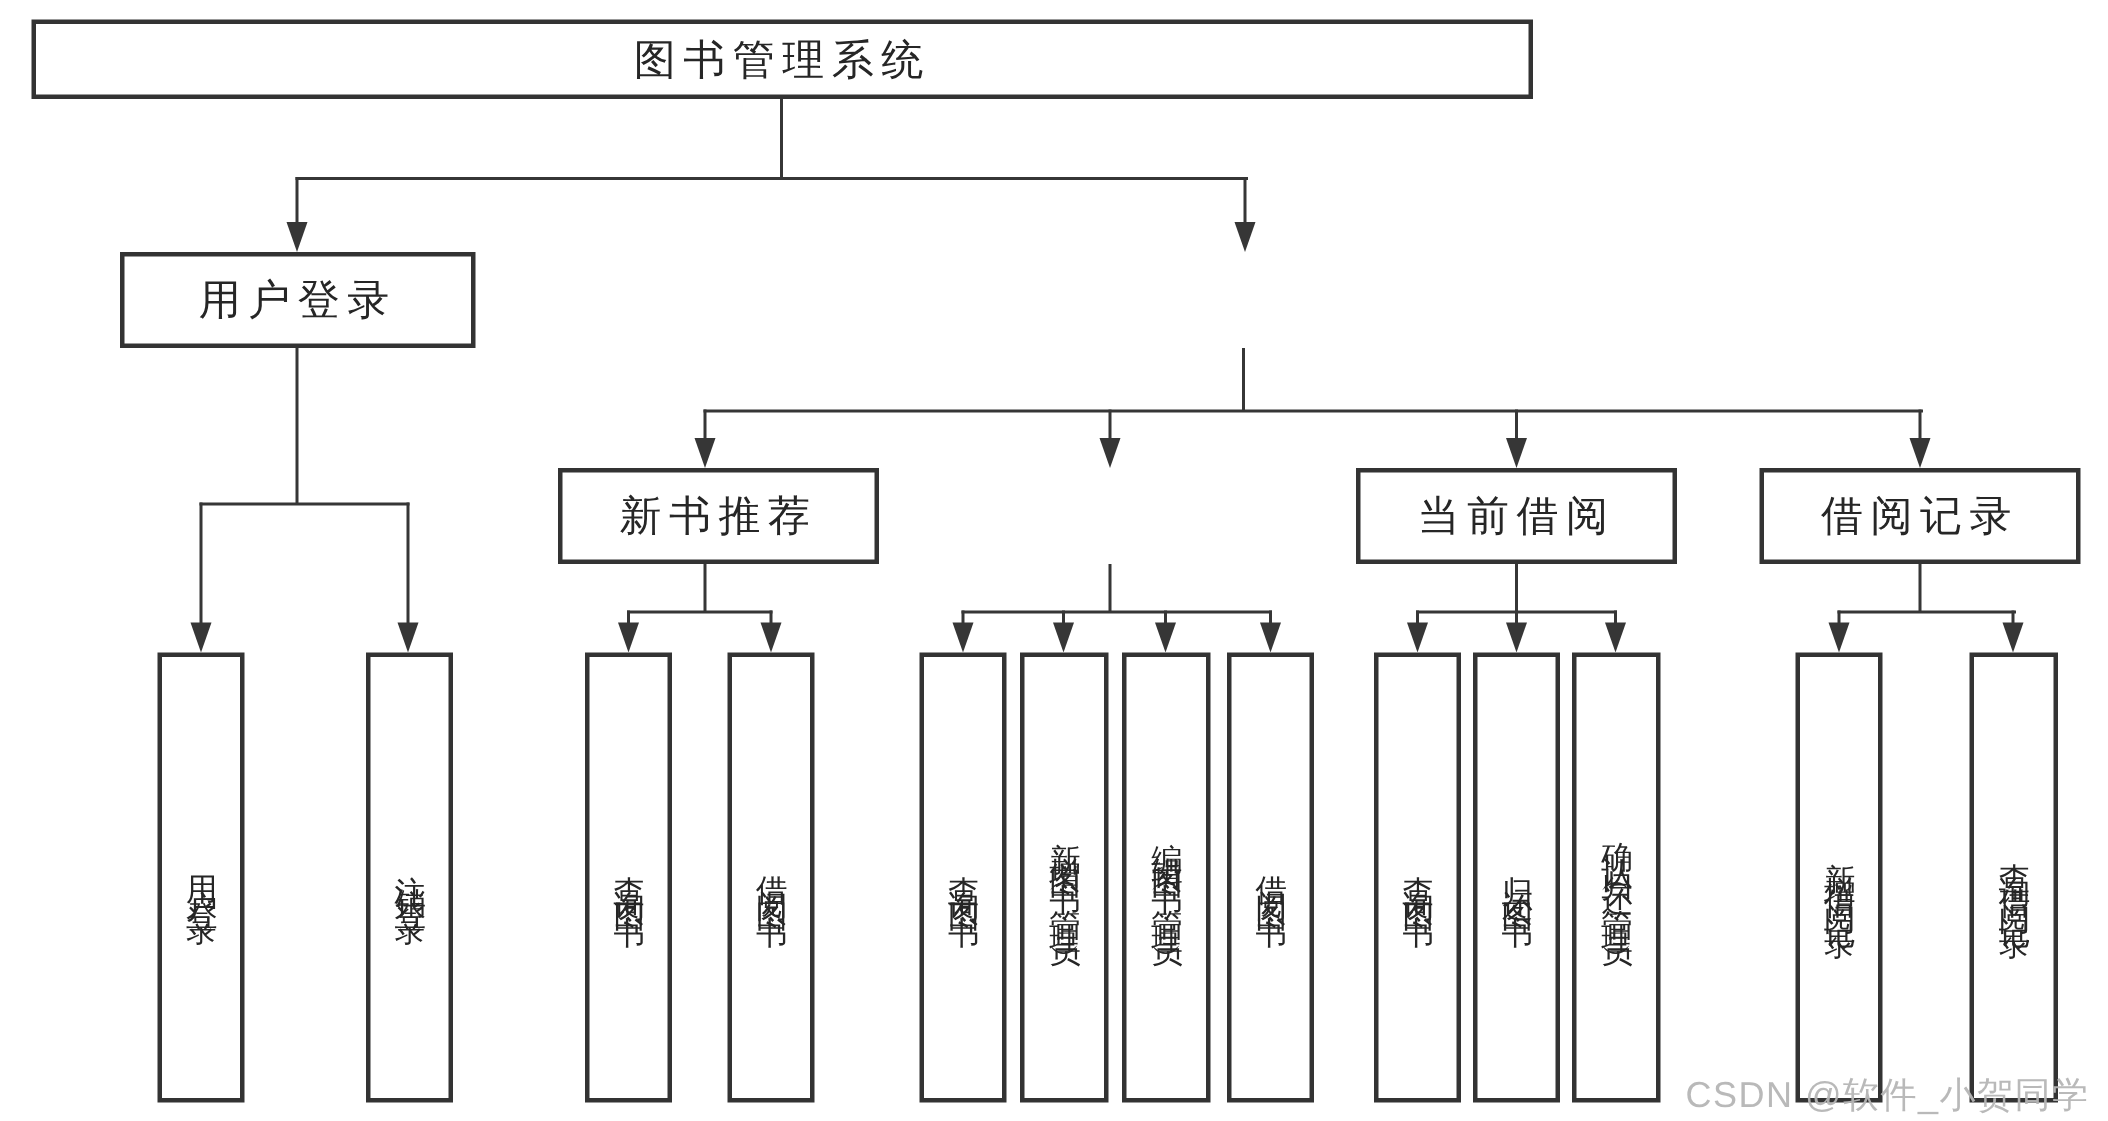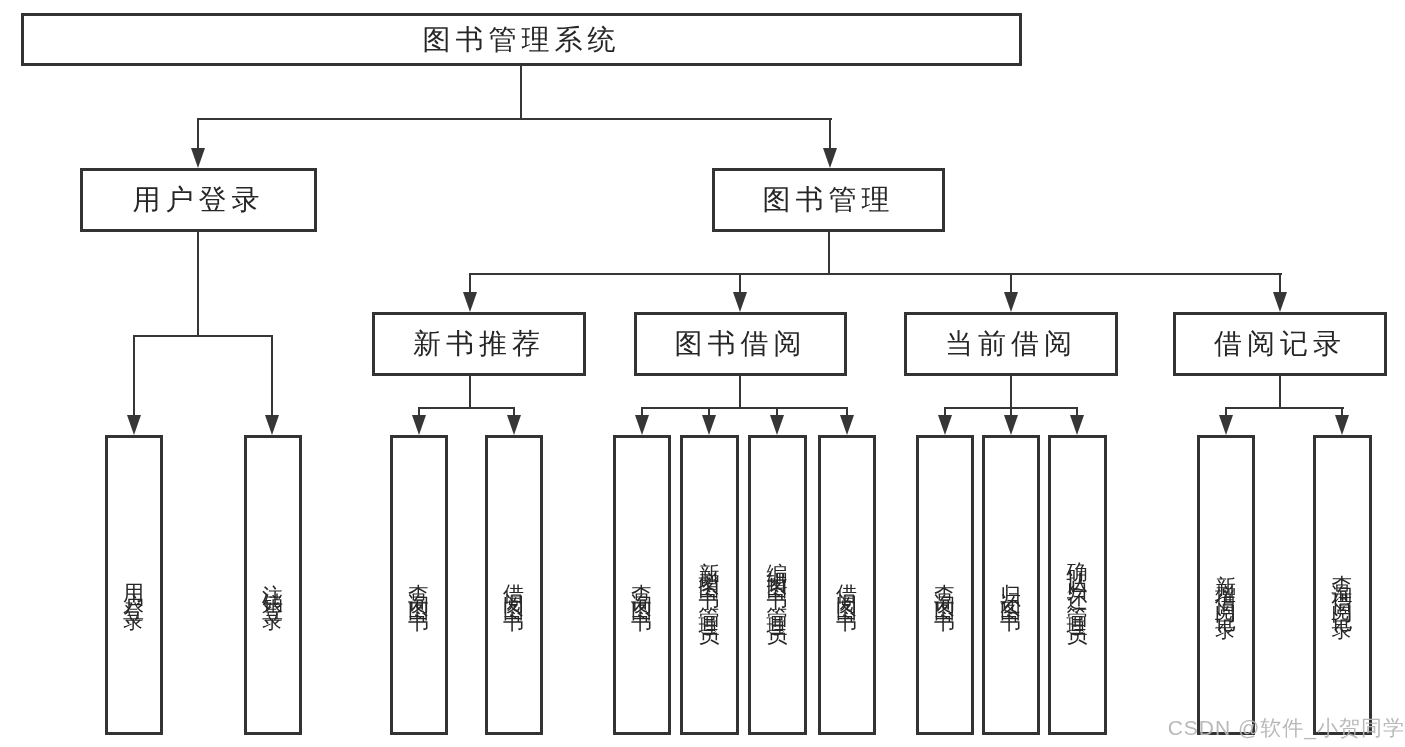--- a/index.html
+++ b/index.html
@@ -18,61 +18,59 @@
     font-size:21px;letter-spacing:9px;line-height:1.1;
   }
   .vline{position:absolute;width:2px;background:#363636;}
   .hline{position:absolute;height:2px;background:#363636;}
   .arr{
     position:absolute;width:0;height:0;
     border-left:7px solid transparent;border-right:7px solid transparent;
     border-top:20px solid #363636;
   }
   .watermark{
-    position:absolute;right:0;top:714px;font-size:21px;letter-spacing:1px;
+    position:absolute;right:12px;top:714px;font-size:24px;letter-spacing:1px;
     color:rgba(181,181,181,0.95);z-index:10;white-space:nowrap;
   }
 </style>
 </head>
 <body>
 
 <div class="canvas">
 
   <div class="box hbox" style="left:21px;top:13px;width:1001px;height:53px">图书管理系统</div>
 
   <div class="vline" style="left:520px;top:66px;height:53px"></div>
   <div class="hline" style="left:197px;top:118px;width:635px"></div>
   <div class="vline" style="left:197px;top:118px;height:34px"></div>
   <div class="arr" style="left:191px;top:148px"></div>
   <div class="vline" style="left:829px;top:118px;height:34px"></div>
   <div class="arr" style="left:823px;top:148px"></div>
 
   <div class="box hbox" style="left:80px;top:168px;width:237px;height:64px">用户登录</div>
-  <div class="box hbox" style="left:712px;top:168px;width:233px;height:64px">图书管理</div>
 
   <div class="vline" style="left:197px;top:232px;height:104px"></div>
   <div class="hline" style="left:133px;top:335px;width:140px"></div>
   <div class="vline" style="left:133px;top:335px;height:84px"></div>
   <div class="arr" style="left:127px;top:415px"></div>
   <div class="vline" style="left:271px;top:335px;height:84px"></div>
   <div class="arr" style="left:265px;top:415px"></div>
 
   <div class="vline" style="left:828px;top:232px;height:42px"></div>
   <div class="hline" style="left:469px;top:273px;width:813px"></div>
   <div class="vline" style="left:469px;top:273px;height:22px"></div>
   <div class="arr" style="left:463px;top:292px"></div>
   <div class="vline" style="left:739px;top:273px;height:22px"></div>
   <div class="arr" style="left:733px;top:292px"></div>
   <div class="vline" style="left:1010px;top:273px;height:22px"></div>
   <div class="arr" style="left:1004px;top:292px"></div>
   <div class="vline" style="left:1279px;top:273px;height:22px"></div>
   <div class="arr" style="left:1273px;top:292px"></div>
 
   <div class="box hbox" style="left:372px;top:312px;width:214px;height:64px">新书推荐</div>
-  <div class="box hbox" style="left:634px;top:312px;width:213px;height:64px">图书借阅</div>
   <div class="box hbox" style="left:1173px;top:312px;width:214px;height:64px">借阅记录</div>
   <div class="box hbox" style="left:904px;top:312px;width:214px;height:64px">当前借阅</div>
 
   <div class="vline" style="left:469px;top:376px;height:32px"></div>
   <div class="hline" style="left:418px;top:407px;width:97px"></div>
   <div class="vline" style="left:418px;top:407px;height:10px"></div>
   <div class="arr" style="left:412px;top:415px"></div>
   <div class="vline" style="left:513px;top:407px;height:10px"></div>
   <div class="arr" style="left:507px;top:415px"></div>
 

